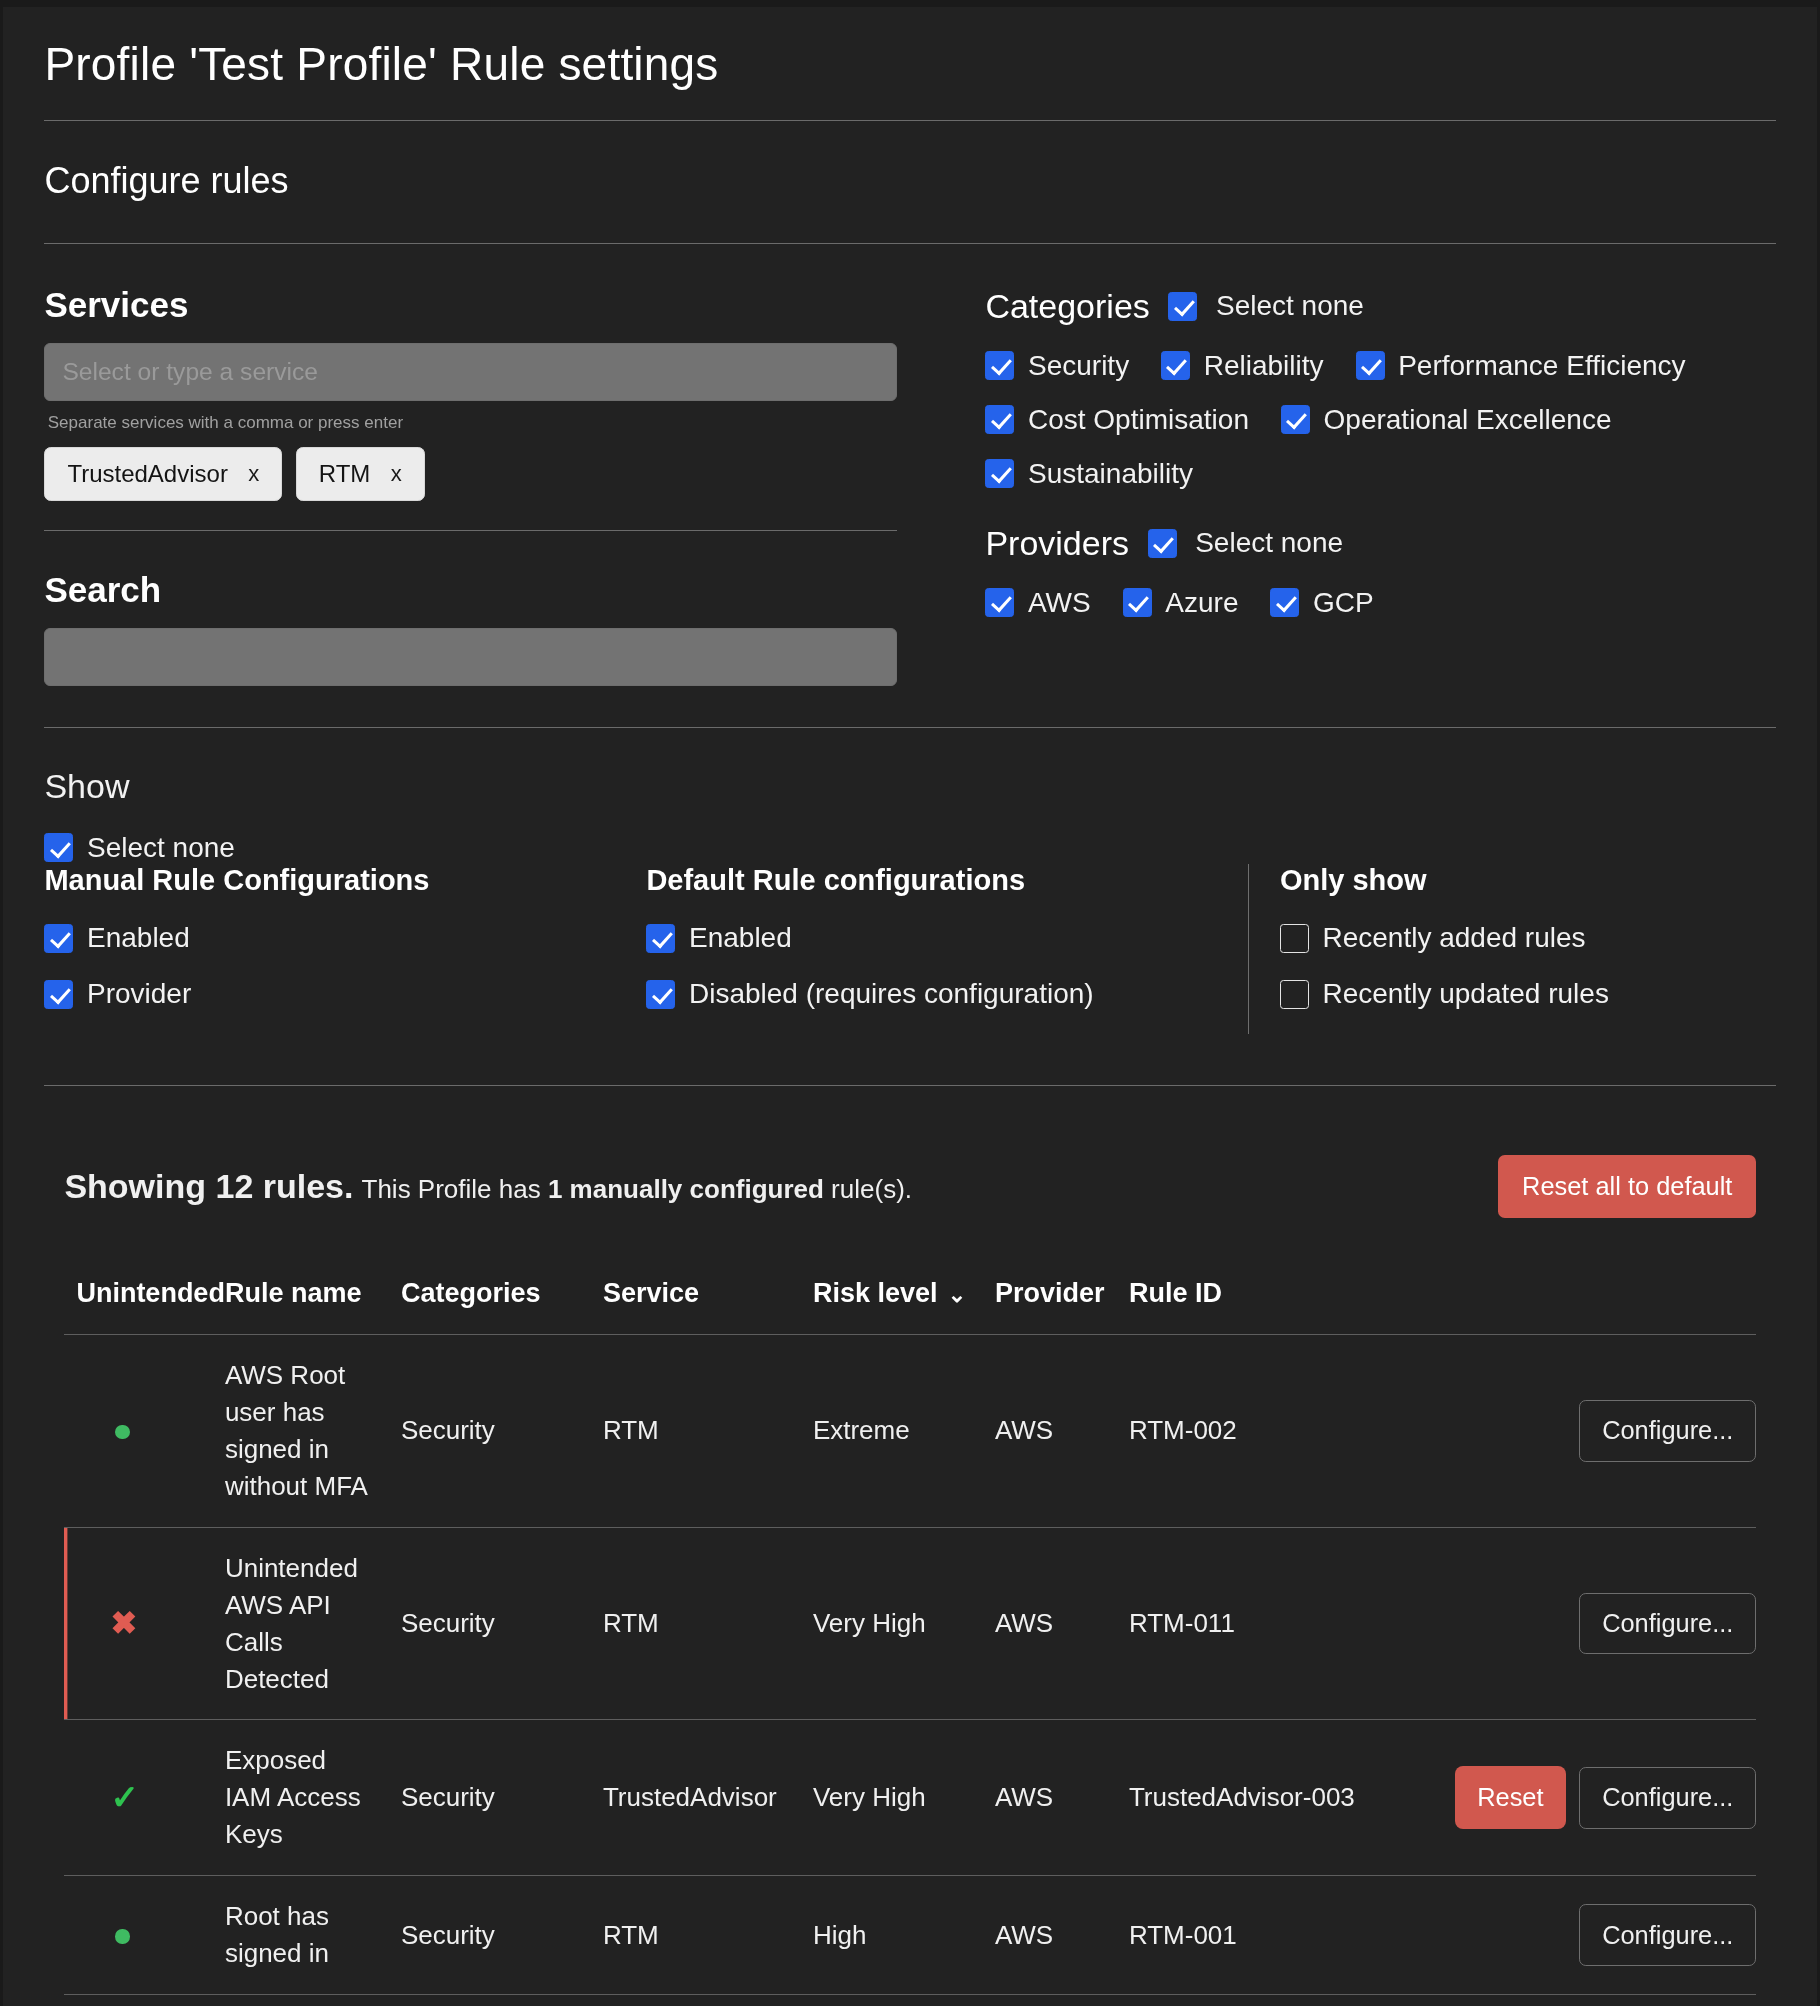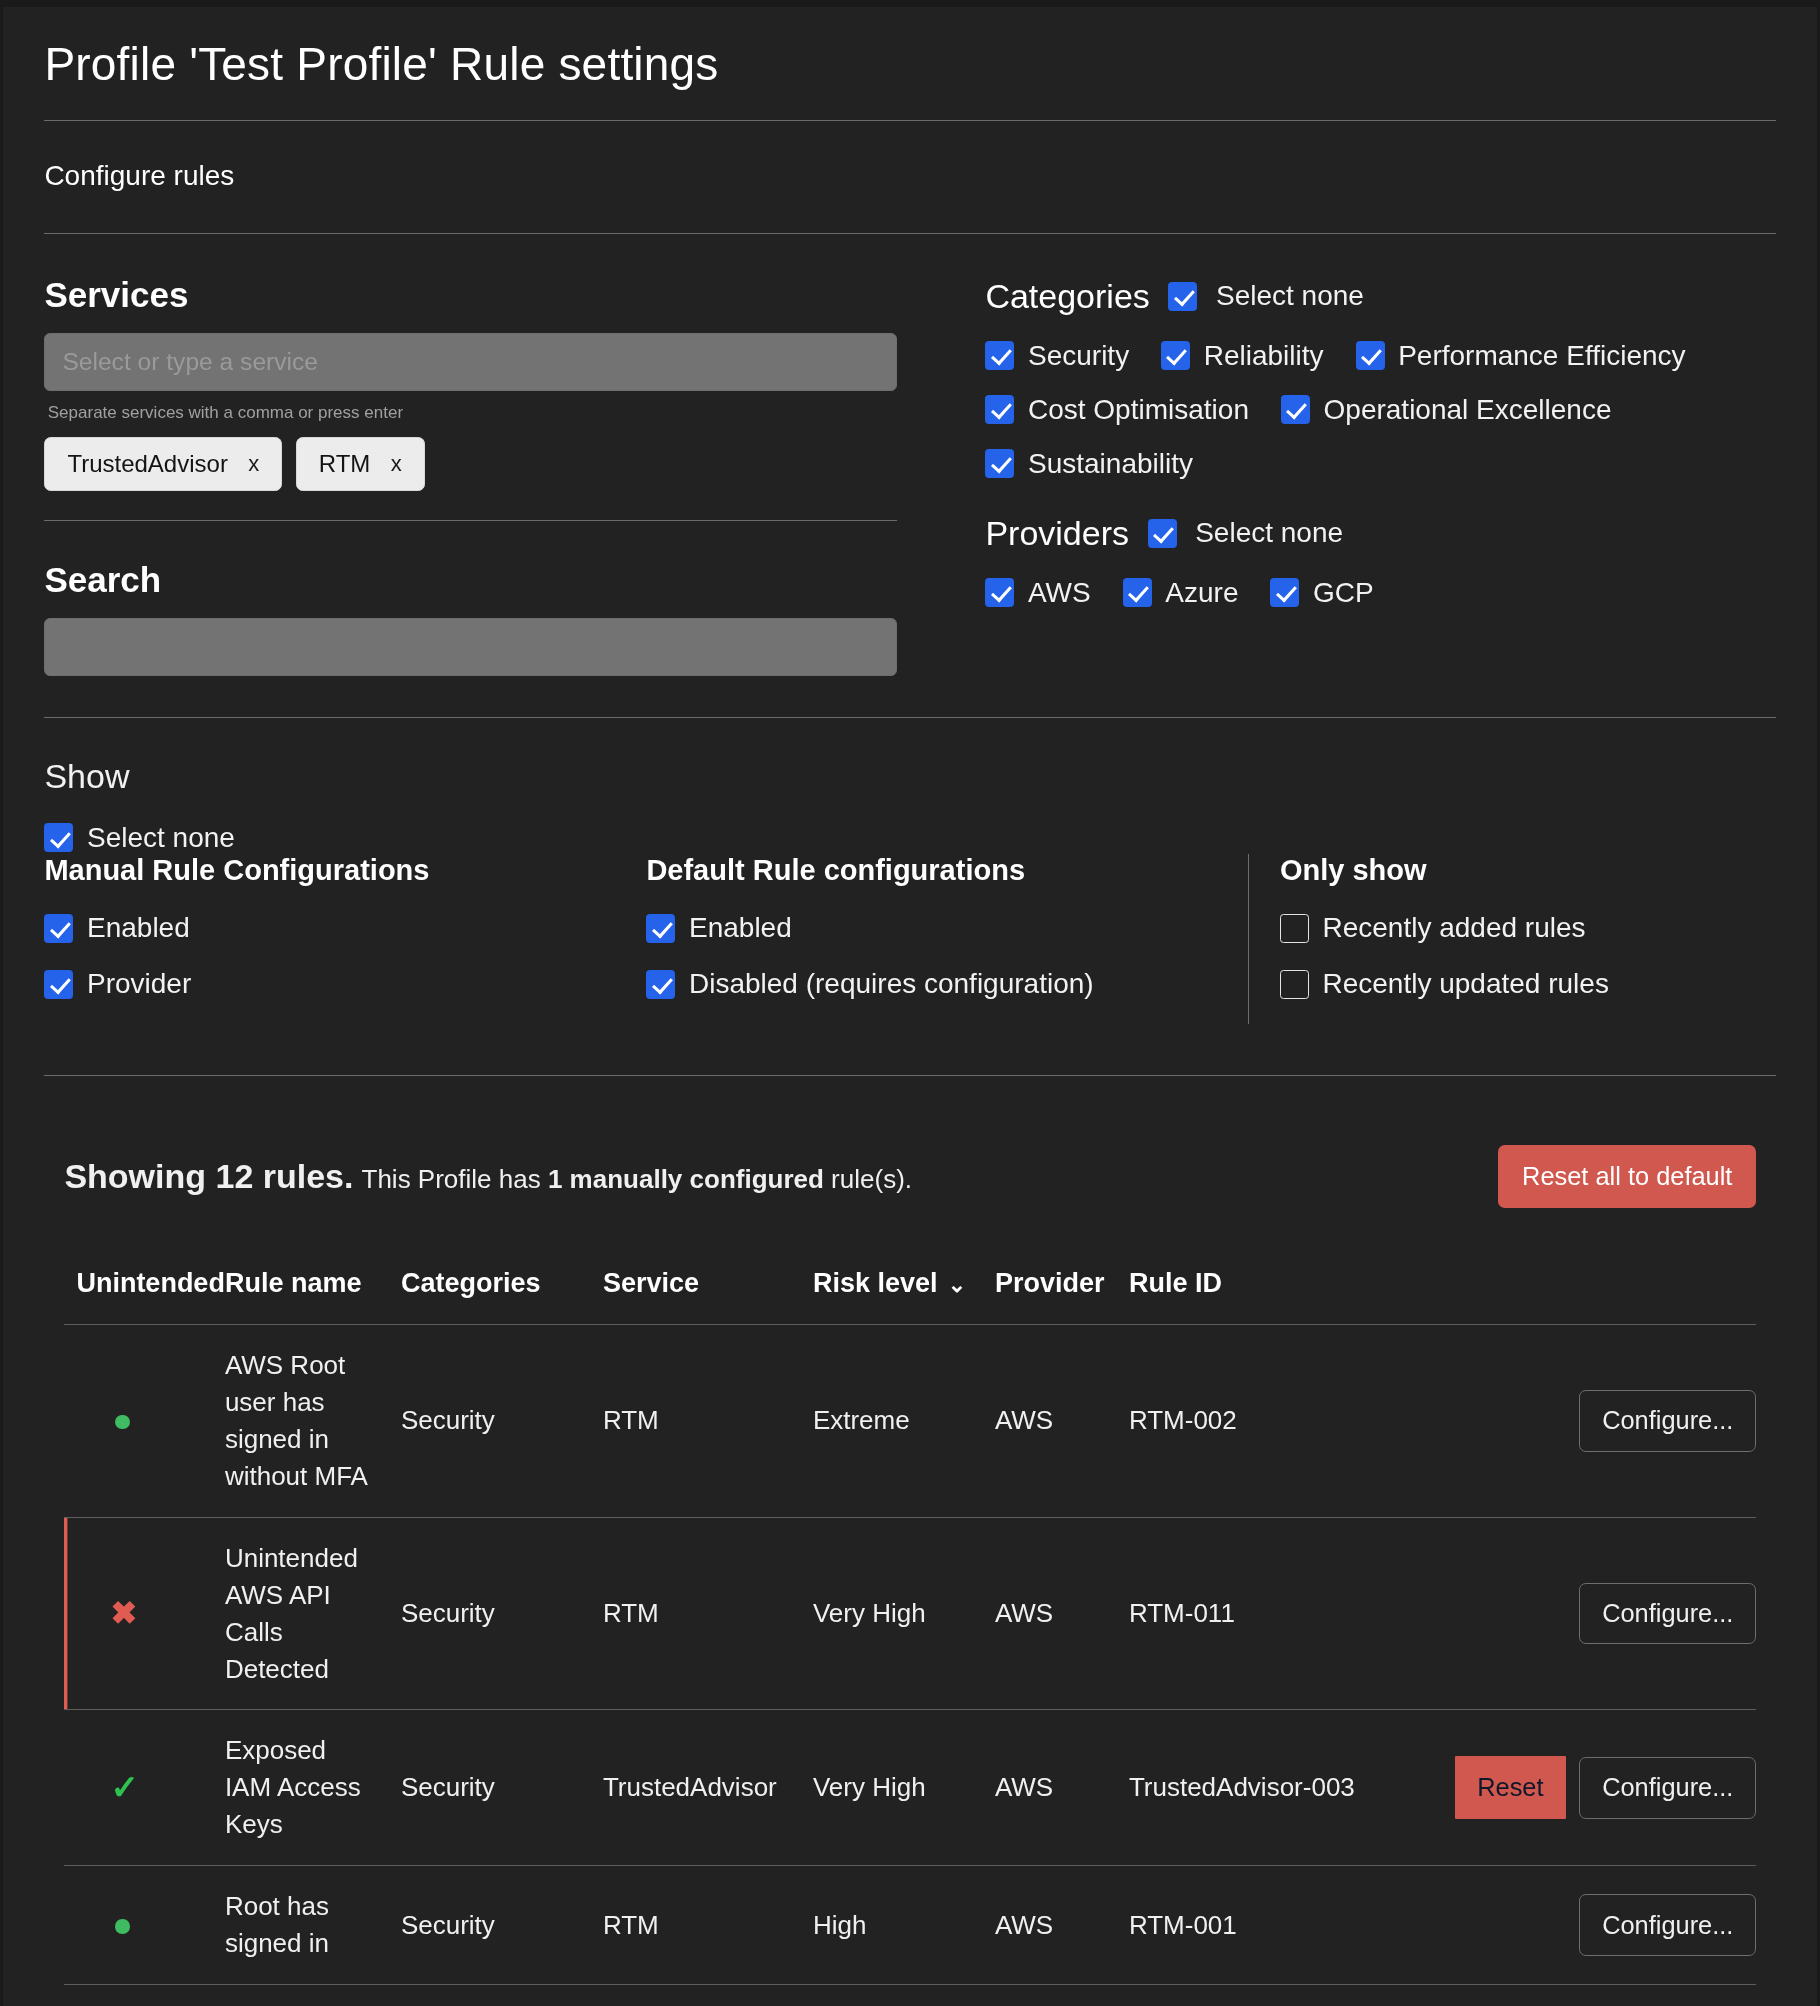--- a/index.html
+++ b/index.html
@@ -29,21 +29,21 @@
     letter-spacing: 0.2px;
     color: #ffffff;
   }
   .hr {
     height: 0.8px;
     background: #6b6b6b;
     border: 0;
     margin: 0;
   }
   h2.subtitle {
-    font-size: 28px;
+    font-size: 36px;
     font-weight: 400;
     margin: 39px 0 41px 0;
     color: #ffffff;
   }
 
   
   .filters {
     display: flex;
     gap: 0;
     padding-top: 41px;
@@ -258,23 +258,23 @@
     border: 0.8px solid #6e6e6e;
     border-radius: 6.8px;
     font-size: 25.4px;
     font-family: "Liberation Sans", sans-serif;
     padding: 15.3px 22px;
     cursor: pointer;
     min-width: 174px;
   }
   .btn-reset {
     background: #d1584e;
-    color: #0f172a;
+    color: #ffffff;
     border: none;
-    border-radius: 1px;
+    border-radius: 8px;
     font-size: 25.4px;
     font-family: "Liberation Sans", sans-serif;
     padding: 17px 22px;
     cursor: pointer;
     margin-right: 13.6px;
   }
   .act-group { display: inline-flex; align-items: center; }
 </style>
 </head>
 <body>

